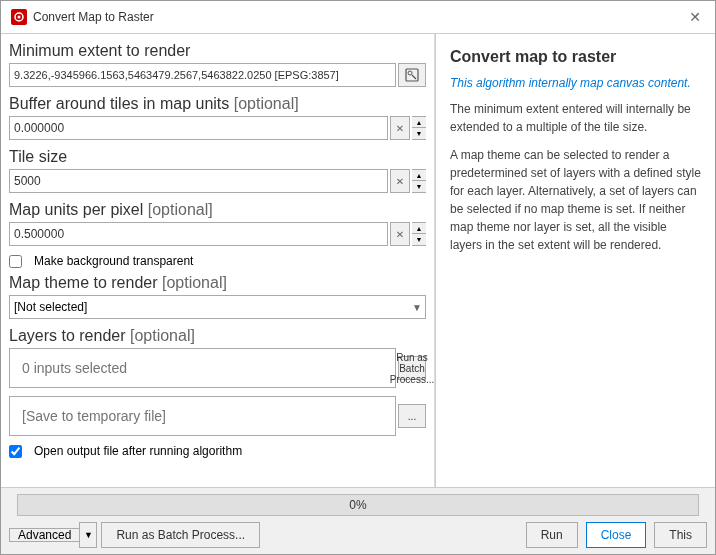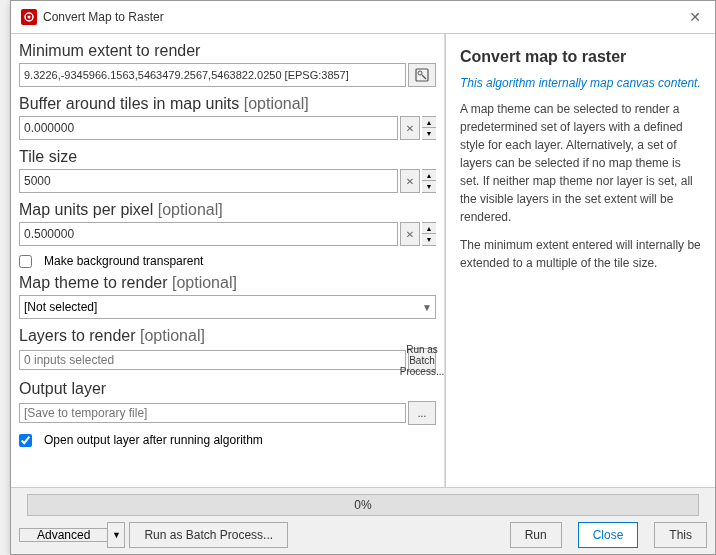--- a/index.html
+++ b/index.html
@@ -15,21 +15,20 @@
       overflow: hidden;
     }
     .dialog {
       width: 716px;
       height: 555px;
       background: #f0f0f0;
       border: 1px solid #999;
       display: flex;
       flex-direction: column;
       box-shadow: 2px 2px 8px rgba(0,0,0,0.3);
-      margin-left: 10px;
     }
     .title-bar {
       background: #fff;
       border-bottom: 1px solid #ccc;
       padding: 6px 10px;
       display: flex;
       align-items: center;
       justify-content: space-between;
     }
     .title-bar-left {
@@ -222,24 +221,24 @@
       font-size: 10px;
       color: #666;
     }
     .layers-input-row {
       display: flex;
       align-items: center;
       gap: 2px;
     }
     .layers-input {
       flex: 1;
-      height: 20px;
-      border: 1px solid #aaa;
-      padding: 2px 4px;
-      font-size: 12px;
+      height: 40px;
+      border: 1px solid #aaa;
+      padding: 2px 12px;
+      font-size: 14px;
       background: #fff;
       color: #aaa;
     }
     .browse-btn {
       width: 28px;
       height: 24px;
       border: 1px solid #aaa;
       background: #f0f0f0;
       cursor: pointer;
       display: flex;
@@ -308,21 +307,21 @@
       justify-content: space-between;
       align-items: center;
     }
     .left-buttons {
       display: flex;
       gap: 4px;
       align-items: center;
     }
     .right-buttons {
       display: flex;
-      gap: 16px;
+      gap: 8px;
     }
     .btn {
       height: 26px;
       padding: 0 14px;
       border: 1px solid #aaa;
       background: #f0f0f0;
       cursor: pointer;
       font-size: 12px;
       color: #333;
       display: flex;
@@ -334,21 +333,21 @@
       border: 1px solid #0078d4;
       color: #0078d4;
     }
     .advanced-btn {
       display: flex;
       align-items: center;
       gap: 0;
       height: 26px;
     }
     .advanced-main {
-      padding: 0 17px;
+      padding: 0 8px;
       height: 14px;
       border: 1px solid #aaa;
       border-right: none;
       background: #f0f0f0;
       cursor: pointer;
       font-size: 12px;
       display: flex;
       align-items: center;
     }
     .advanced-arrow {
@@ -471,42 +470,41 @@
           </span>
           <div class="layers-input-row">
             <input type="text" class="layers-input" placeholder="0 inputs selected" style="">
             <button class="browse-btn">
               <span style="font-size:10px;">Run as Batch Process...</span>
             </button>
           </div>
         </div>
 
         <div class="field-group">
-          <span class="field-label">Output layer</span>
           <div class="layers-input-row">
             <input type="text" class="layers-input" placeholder="[Save to temporary file]" style="">
             <button class="browse-btn">
               <span style="font-size:10px;">...</span>
             </button>
           </div>
         </div>
 
         <div class="checkbox-row">
           <input type="checkbox" id="open-check" checked="" style="">
-          <label for="open-check">Open output layer after running algorithm</label>
+          <label for="open-check">Open output file after running algorithm</label>
         </div>
 
       </div>
     </div>
 
     <div class="right-panel">
       <div class="help-title">Convert map to raster</div>
       <div class="help-subtitle">This algorithm internally map canvas content.</div>
+      <div class="help-text">The minimum extent entered will internally be extended to a multiple of the tile size.</div>
       <div class="help-text">A map theme can be selected to render a predetermined set of layers with a defined style for each layer. Alternatively, a set of layers can be selected if no map theme is set. If neither map theme nor layer is set, all the visible layers in the set extent will be rendered.</div>
-      <div class="help-text">The minimum extent entered will internally be extended to a multiple of the tile size.</div>
     </div>
   </div>
 
   <div class="bottom-bar">
 
     <div class="progress-bar-container">
       <div class="progress-bar-fill" style="width: 0%"></div>
       <span class="progress-label">0%</span>
     </div>
 

